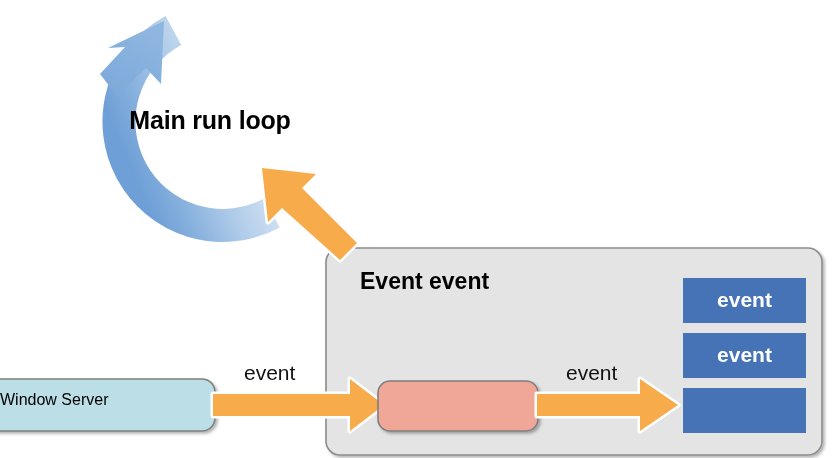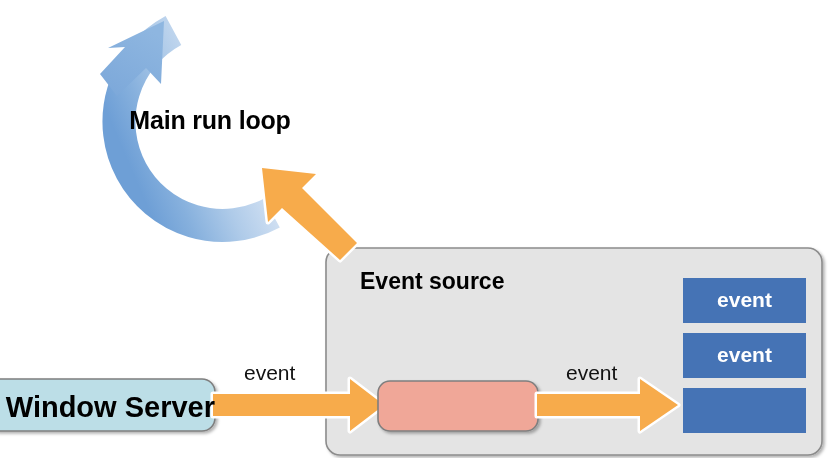--- a/index.html
+++ b/index.html
@@ -42,23 +42,23 @@
     left: 360px;
     top: 268px;
     font-size: 23px;
     font-weight: bold;
   }
   
   #window-server-label {
     left: 0px;
     top: 391px;
     width: 215px;
-    text-align: right;
-    font-size: 29px;
-    font-weight: bold;
+    text-align: left;
+    font-size: 16px;
+    font-weight: normal;
   }
   
   #mach-port-label {
     left: 378px;
     top: 392px;
     width: 160px;
     text-align: center;
     font-size: 22px;
     font-weight: bold;
   }
@@ -167,21 +167,21 @@
 
     <g>
       <rect x="683" y="278" width="123" height="45" fill="#4573B5"></rect>
       <rect x="683" y="333" width="123" height="45" fill="#4573B5"></rect>
       <rect x="683" y="388" width="123" height="45" fill="#4573B5"></rect>
     </g>
   </svg>
 
   <div class="txt" id="run-loop-label">Main run loop</div>
 
-  <div class="txt" id="event-source-title">Event source</div>
+  <div class="txt" id="event-source-title">Event event</div>
 
   <div class="txt" id="window-server-label">Window Server</div>
 
 
   <div class="txt arrow-caption" id="caption-1">event</div>
 
   <div class="txt arrow-caption" id="caption-2">event</div>
 
   <div class="event-label" id="event-label-0">event</div>
 

